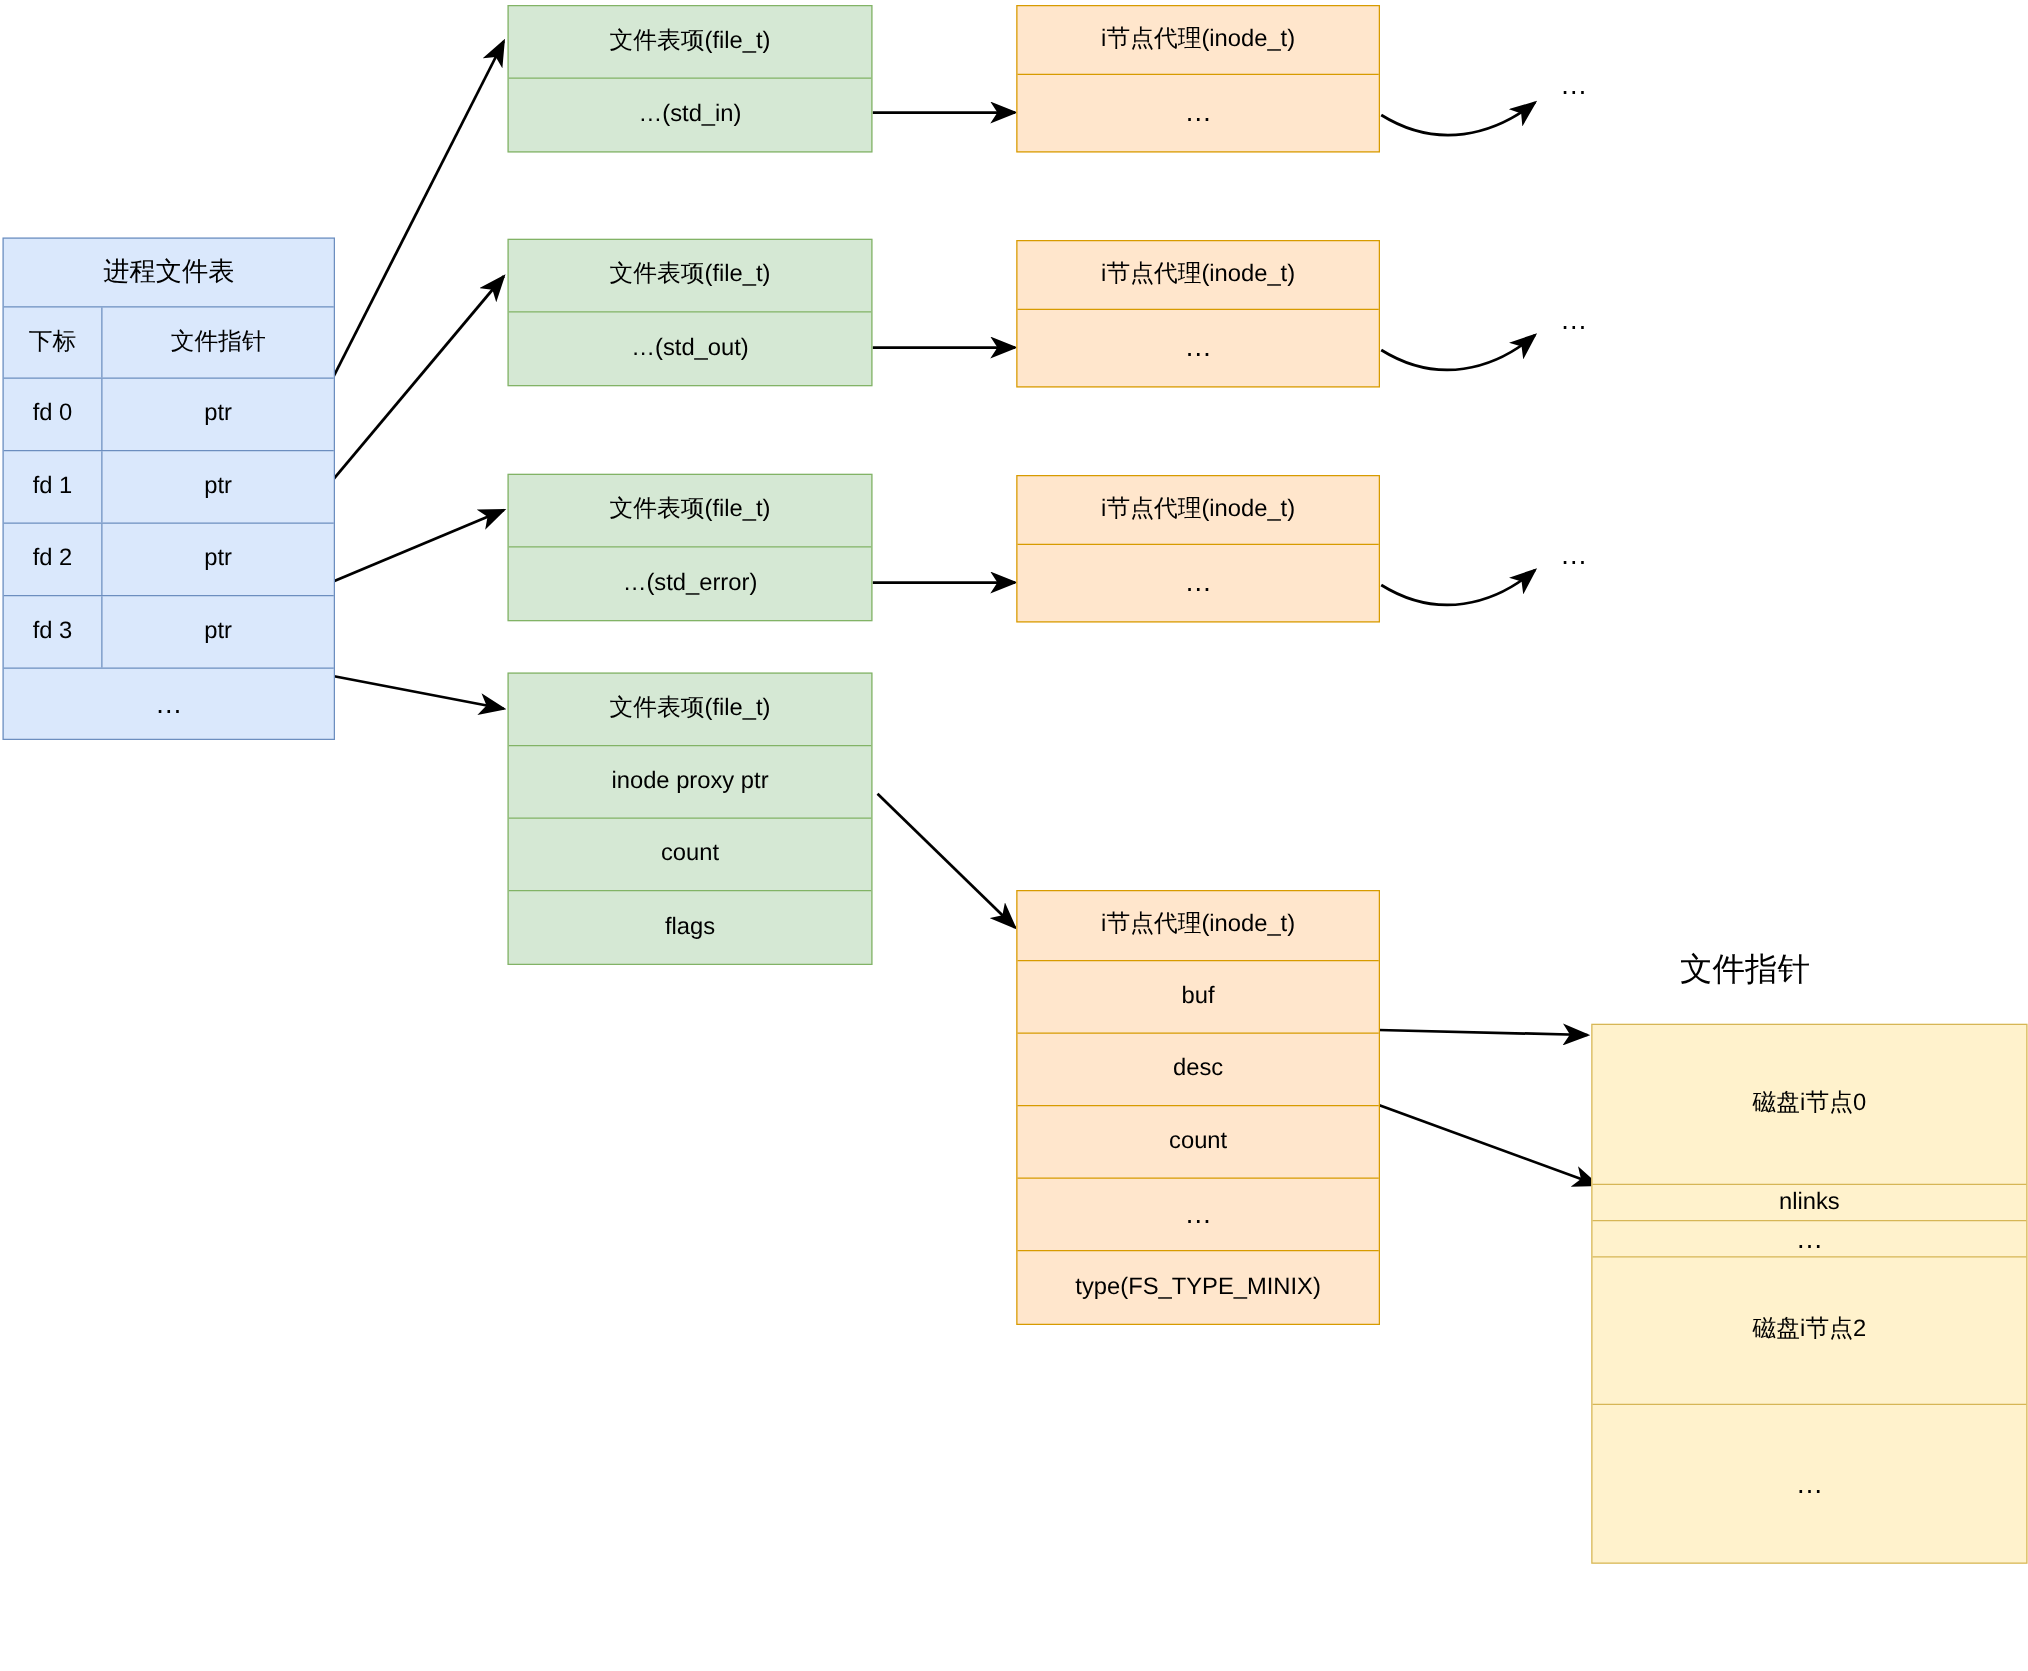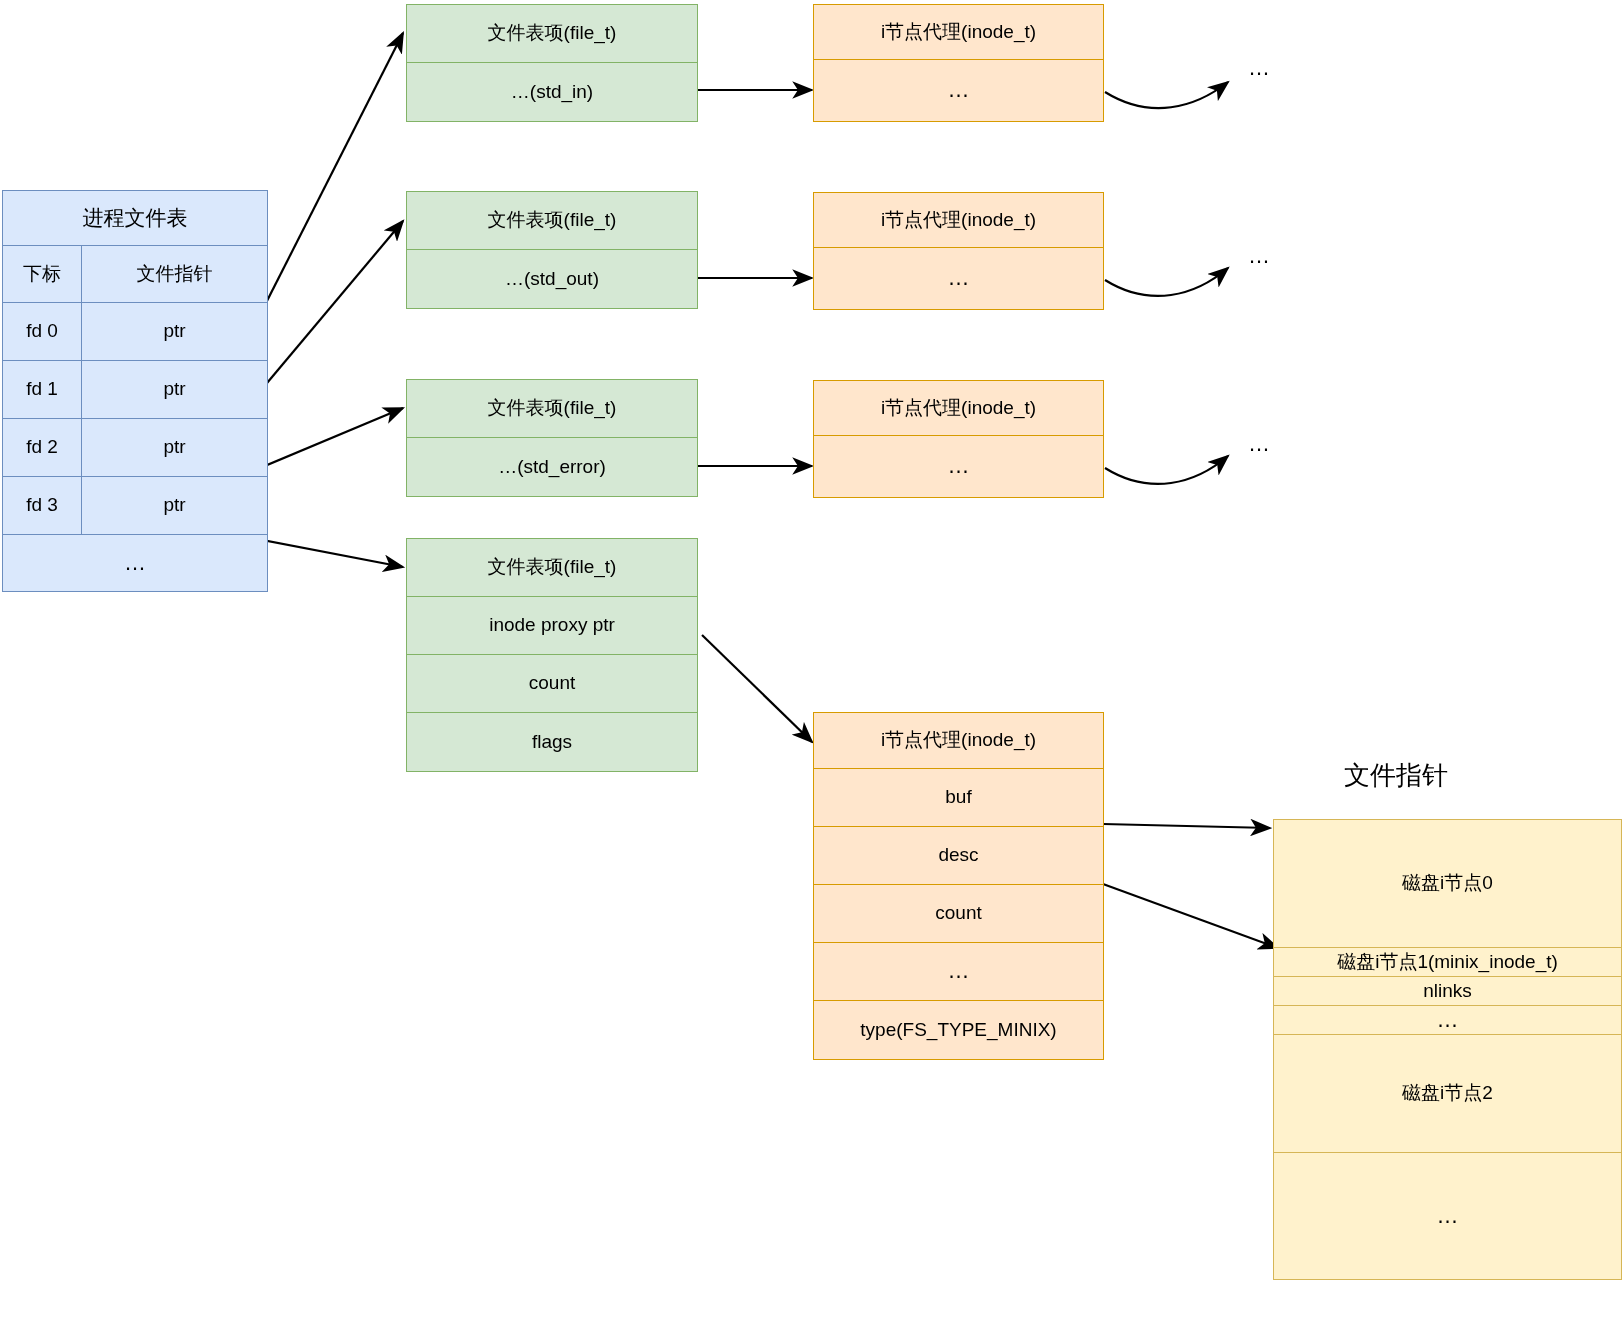--- a/index.html
+++ b/index.html
@@ -179,20 +179,19 @@
   </div>
 
   <div class="ellipsis-mark" style="left:1248px; top:55px;">…</div>
   <div class="ellipsis-mark" style="left:1248px; top:243px;">…</div>
   <div class="ellipsis-mark" style="left:1248px; top:431px;">…</div>
 
   <div class="cache-title" style="left:1344px; top:758px;">文件指针</div>
 
   <div class="box tbl-yellow" style="left:1273px; top:819px; width:349px;">
     <div class="cell" style="height:128px;">磁盘i节点0</div>
-    <div class="cell" style="height:29px; font-size:19px;">磁盘i节点1(minix_inode_t)</div>
     <div class="cell" style="height:29px;">nlinks</div>
     <div class="cell" style="height:29px; font-size:22px;">…</div>
     <div class="cell" style="height:118px;">磁盘i节点2</div>
     <div class="cell" style="height:126px; font-size:22px;">…</div>
   </div>
 
 </div>
 
 </body></html>

